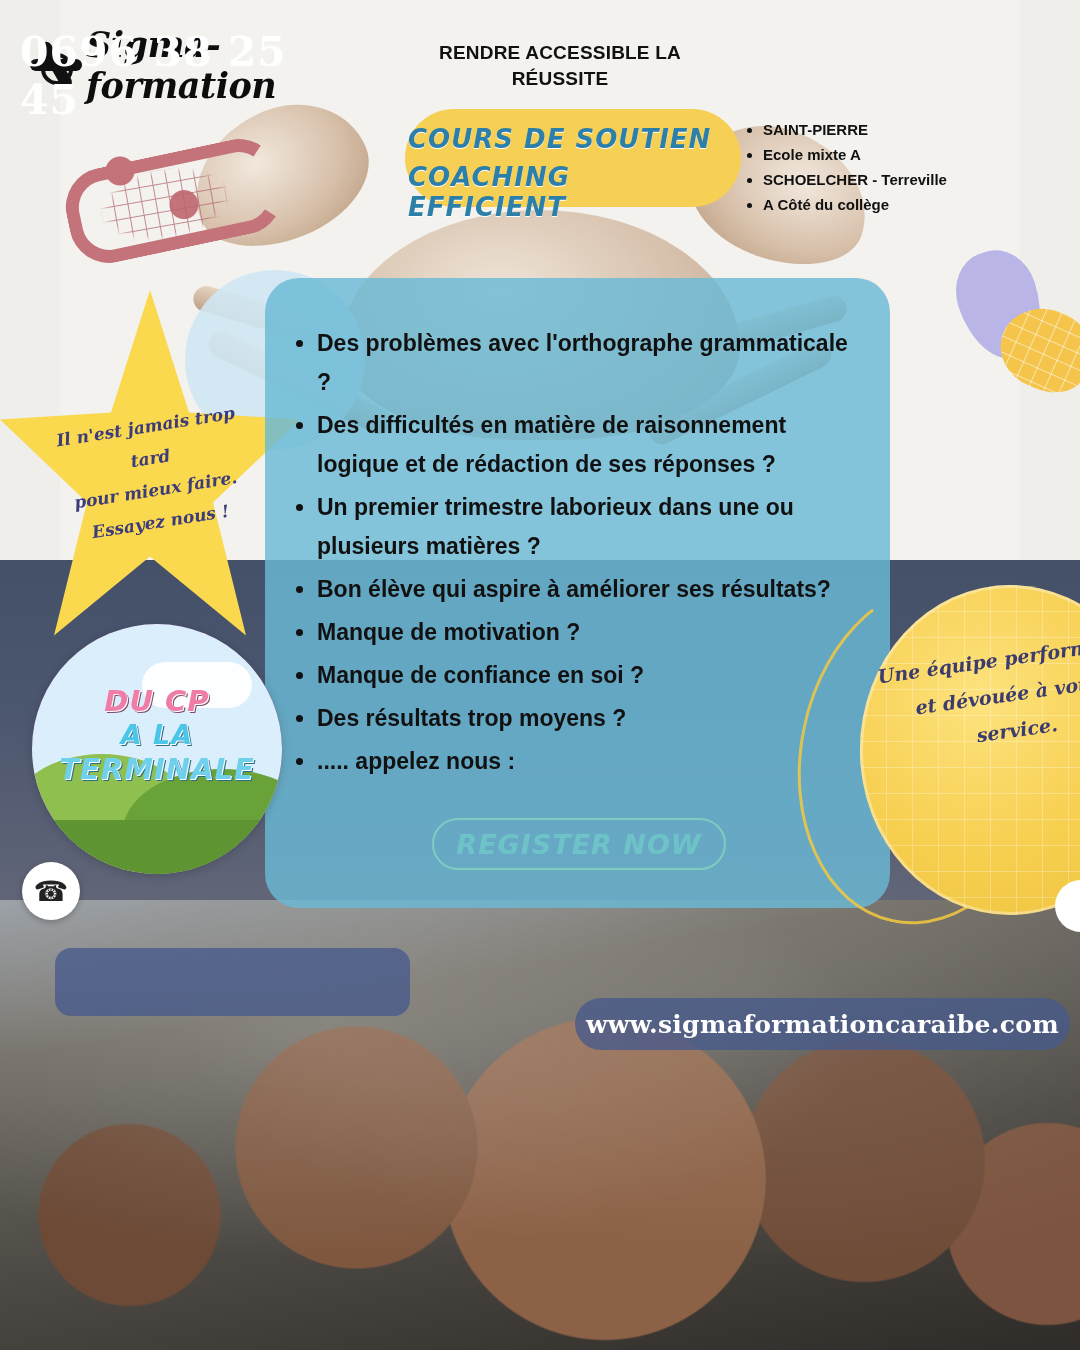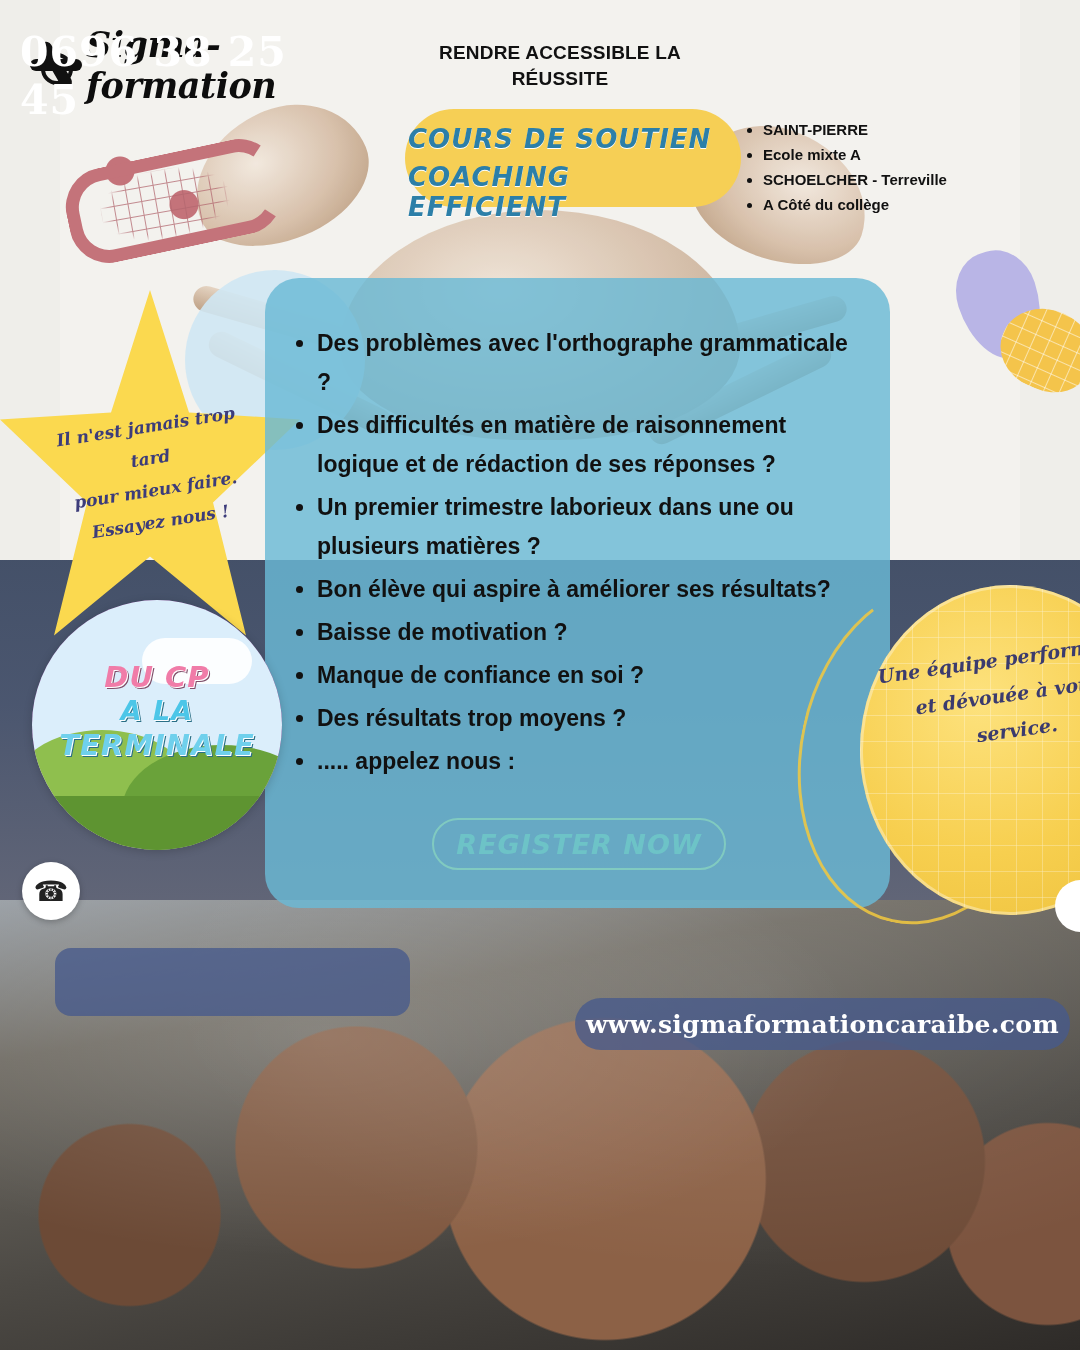--- a/index.html
+++ b/index.html
@@ -187,21 +187,21 @@
     filter:drop-shadow(0 3px 6px rgba(0,0,0,.12));
   }
   .star-text{
     position:absolute;left:48px;top:120px;width:210px;text-align:center;
     font-family:"DejaVu Serif", serif;font-style:italic;font-weight:700;
     font-size:17px;line-height:32px;color:#3c3c7a;transform:rotate(-9deg);
   }
 
   
   .cp-badge{
-    position:absolute;left:32px;top:600px;width:250px;height:250px;border-radius:50%;
+    position:absolute;left:32px;top:624px;width:250px;height:250px;border-radius:50%;
     background:#701a75;overflow:hidden;
     box-shadow:0 2px 10px rgba(0,0,0,.18);
   }
   .cp-badge .sky{position:absolute;inset:0;background:#dbeefb;}
   .cp-badge .cloud{
     position:absolute;left:110px;top:38px;width:110px;height:46px;background:#fff;border-radius:30px;opacity:.9;
   }
   .cp-badge .hill1{
     position:absolute;left:-20px;top:130px;width:180px;height:120px;border-radius:50%;background:#8fbf4e;
   }
@@ -327,21 +327,21 @@
       <div>Essayez nous !</div>
     </div>
   </div>
 
   <div class="blue-card">
     <ul>
       <li>Des problèmes avec l'orthographe grammaticale ?</li>
       <li>Des difficultés en matière de raisonnement logique et de rédaction de ses réponses ?</li>
       <li>Un premier trimestre laborieux dans une ou plusieurs matières ?</li>
       <li>Bon élève qui aspire à améliorer ses résultats?</li>
-      <li>Baisse de motivation ?</li>
+      <li>Manque de motivation ?</li>
       <li>Manque de confiance en soi ?</li>
       <li>Des résultats trop moyens ?</li>
       <li>..... appelez nous :</li>
     </ul>
   </div>
 
   <div class="register-ghost">REGISTER NOW</div>
 
   <div class="cp-badge">
     <div class="sky"></div>

